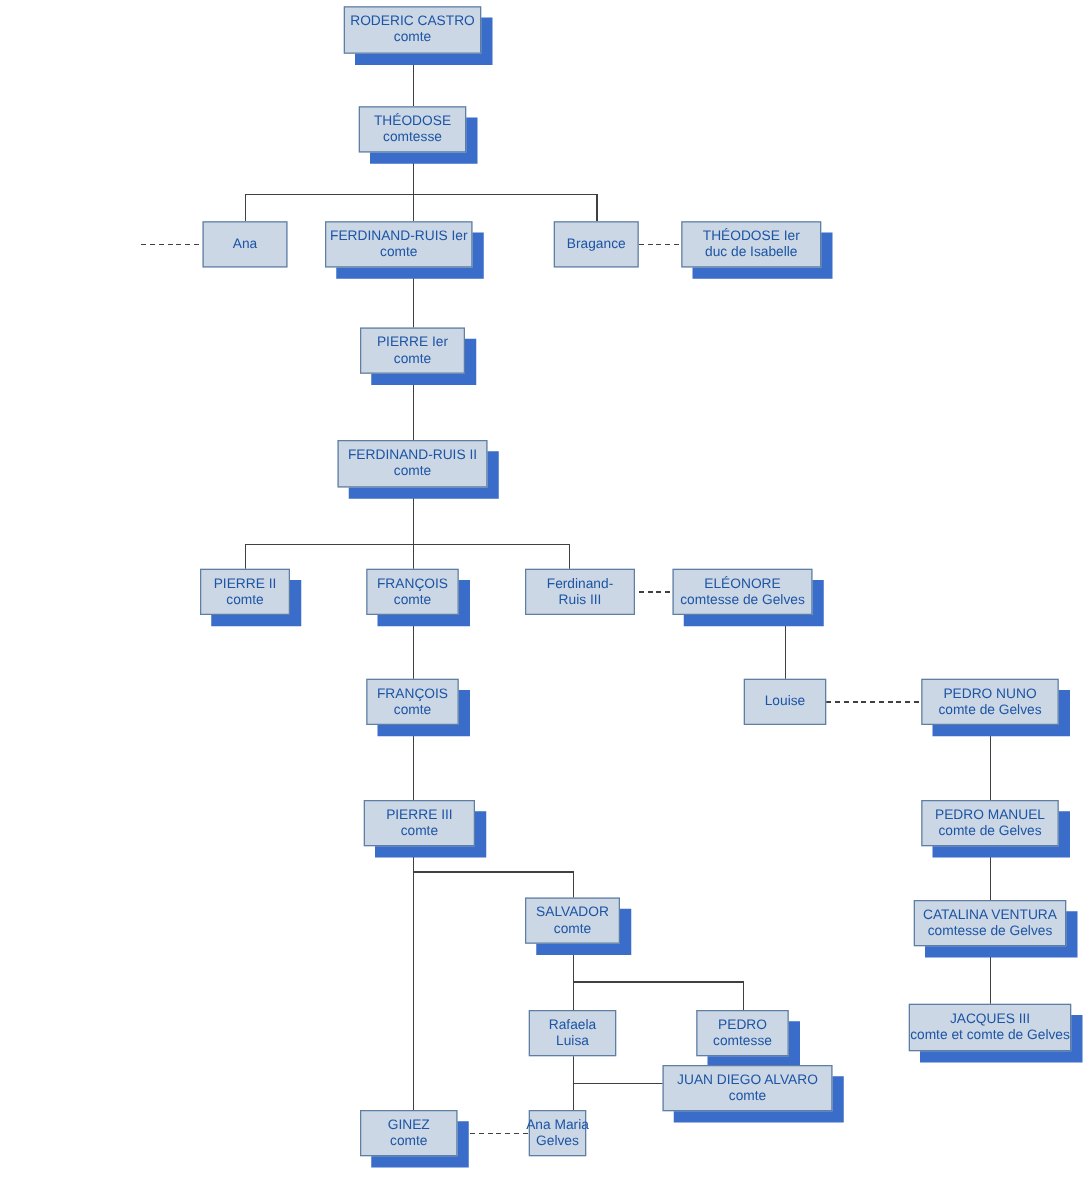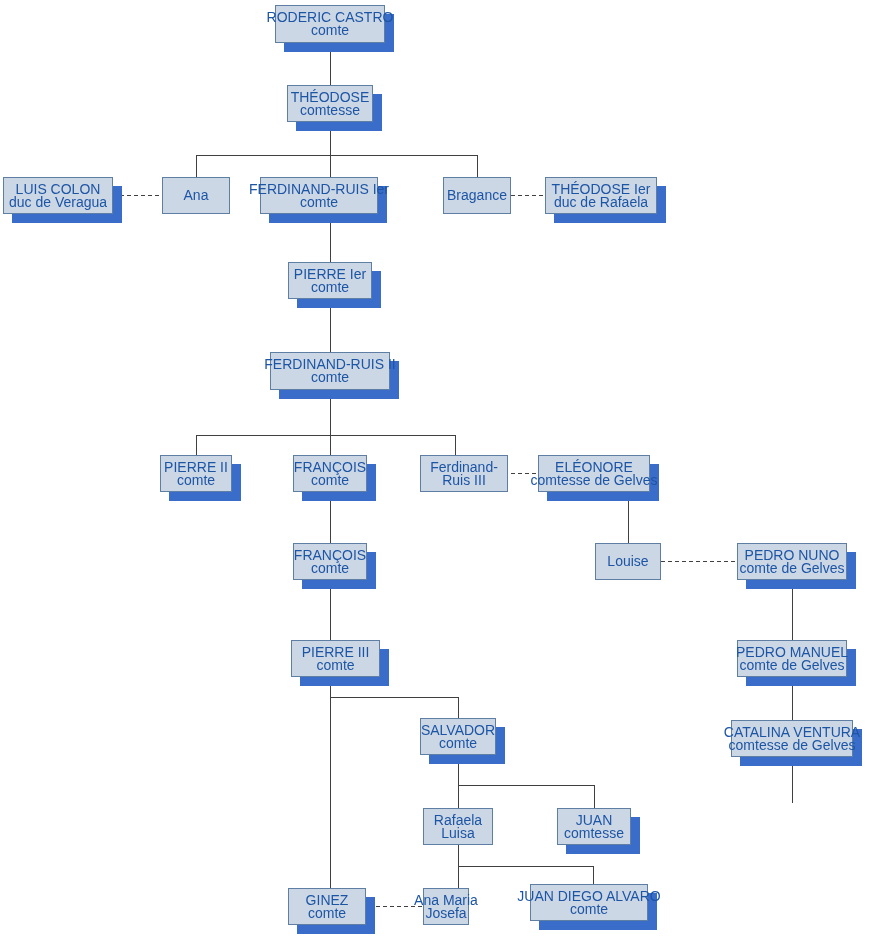--- a/index.html
+++ b/index.html
@@ -6,21 +6,21 @@
   html,body { background:#ffffff; }
   .canvas {
     position:relative; width:870px; height:942px; background:#ffffff;
     font-family:"Liberation Sans", sans-serif; overflow:hidden;
   }
   .connectors { position:absolute; left:0; top:0; z-index:1; }
   .node {
     position:absolute; z-index:2; height:37px;
     background:#ccd7e5; border:1px solid #5f7ea3;
     display:flex; flex-direction:column; justify-content:center; align-items:center;
-    text-align:center; color:#1d55a5; font-size:14px; line-height:13px;
+    text-align:center; color:#1d55a5; font-size:11px; line-height:13px;
     white-space:nowrap; cursor:default;
   }
   .node.shadowed { box-shadow:9px 9px 0 0 #3a6cc9; }
   .node .l1, .node .l2 { display:block; }
 </style>
 </head>
 <body>
 
 <div class="canvas">
 
@@ -65,43 +65,39 @@
   <div class="node shadowed" style="left:275px; top:5px; width:110px; height:38px">
     <span class="l1">RODERIC CASTRO</span>
     <span class="l2">comte</span>
   </div>
 
   <div class="node shadowed" style="left:287px; top:85px; width:86px">
     <span class="l1">THÉODOSE</span>
     <span class="l2">comtesse</span>
   </div>
 
-  <div class="node shadowed" style="left:3px; top:177px; width:110px">
-    <span class="l1">LUIS COLON</span>
-    <span class="l2">duc de Veragua</span>
-  </div>
 
   <div class="node" style="left:162px; top:177px; width:68px">
     <span class="l1">Ana</span>
     <span class="l2"></span>
   </div>
 
   <div class="node shadowed" style="left:260px; top:177px; width:118px">
     <span class="l1">FERDINAND-RUIS Ier</span>
     <span class="l2">comte</span>
   </div>
 
   <div class="node" style="left:443px; top:177px; width:68px">
     <span class="l1">Bragance</span>
     <span class="l2"></span>
   </div>
 
   <div class="node shadowed" style="left:545px; top:177px; width:112px">
     <span class="l1">THÉODOSE Ier</span>
-    <span class="l2">duc de Rafaela</span>
+    <span class="l2">duc de Isabelle</span>
   </div>
 
   <div class="node shadowed" style="left:288px; top:262px; width:84px">
     <span class="l1">PIERRE Ier</span>
     <span class="l2">comte</span>
   </div>
 
   <div class="node shadowed" style="left:270px; top:352px; width:120px; height:38px">
     <span class="l1">FERDINAND-RUIS II</span>
     <span class="l2">comte</span>
@@ -161,33 +157,37 @@
     <span class="l1">CATALINA VENTURA</span>
     <span class="l2">comtesse de Gelves</span>
   </div>
 
   <div class="node" style="left:423px; top:808px; width:70px">
     <span class="l1">Rafaela</span>
     <span class="l2">Luisa</span>
   </div>
 
   <div class="node shadowed" style="left:557px; top:808px; width:74px">
-    <span class="l1">JUAN</span>
+    <span class="l1">PEDRO</span>
     <span class="l2">comtesse</span>
   </div>
 
+  <div class="node shadowed" style="left:727px; top:803px; width:130px; height:38px">
+    <span class="l1">JACQUES III</span>
+    <span class="l2">comte et comte de Gelves</span>
+  </div>
 
   <div class="node shadowed" style="left:288px; top:888px; width:78px">
     <span class="l1">GINEZ</span>
     <span class="l2">comte</span>
   </div>
 
   <div class="node" style="left:423px; top:888px; width:46px">
     <span class="l1">Ana Maria</span>
-    <span class="l2">Josefa</span>
+    <span class="l2">Gelves</span>
   </div>
 
-  <div class="node shadowed" style="left:530px; top:884px; width:118px">
+  <div class="node shadowed" style="left:530px; top:852px; width:136px">
     <span class="l1">JUAN DIEGO ALVARO</span>
     <span class="l2">comte</span>
   </div>
 
 </div>
 
 </body></html>

